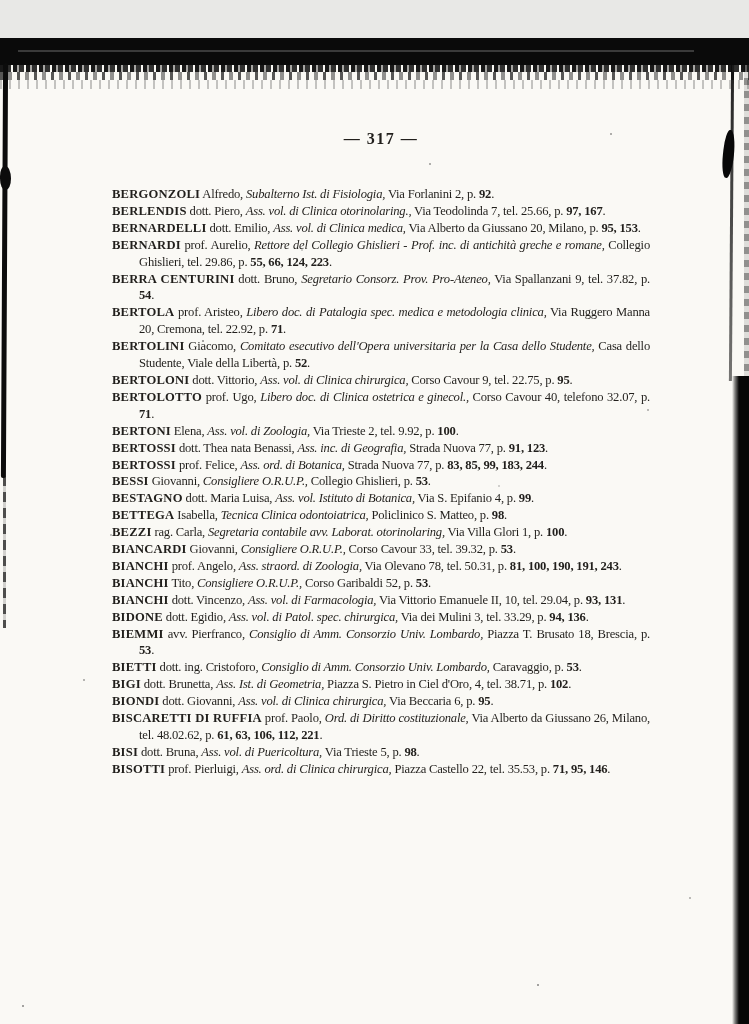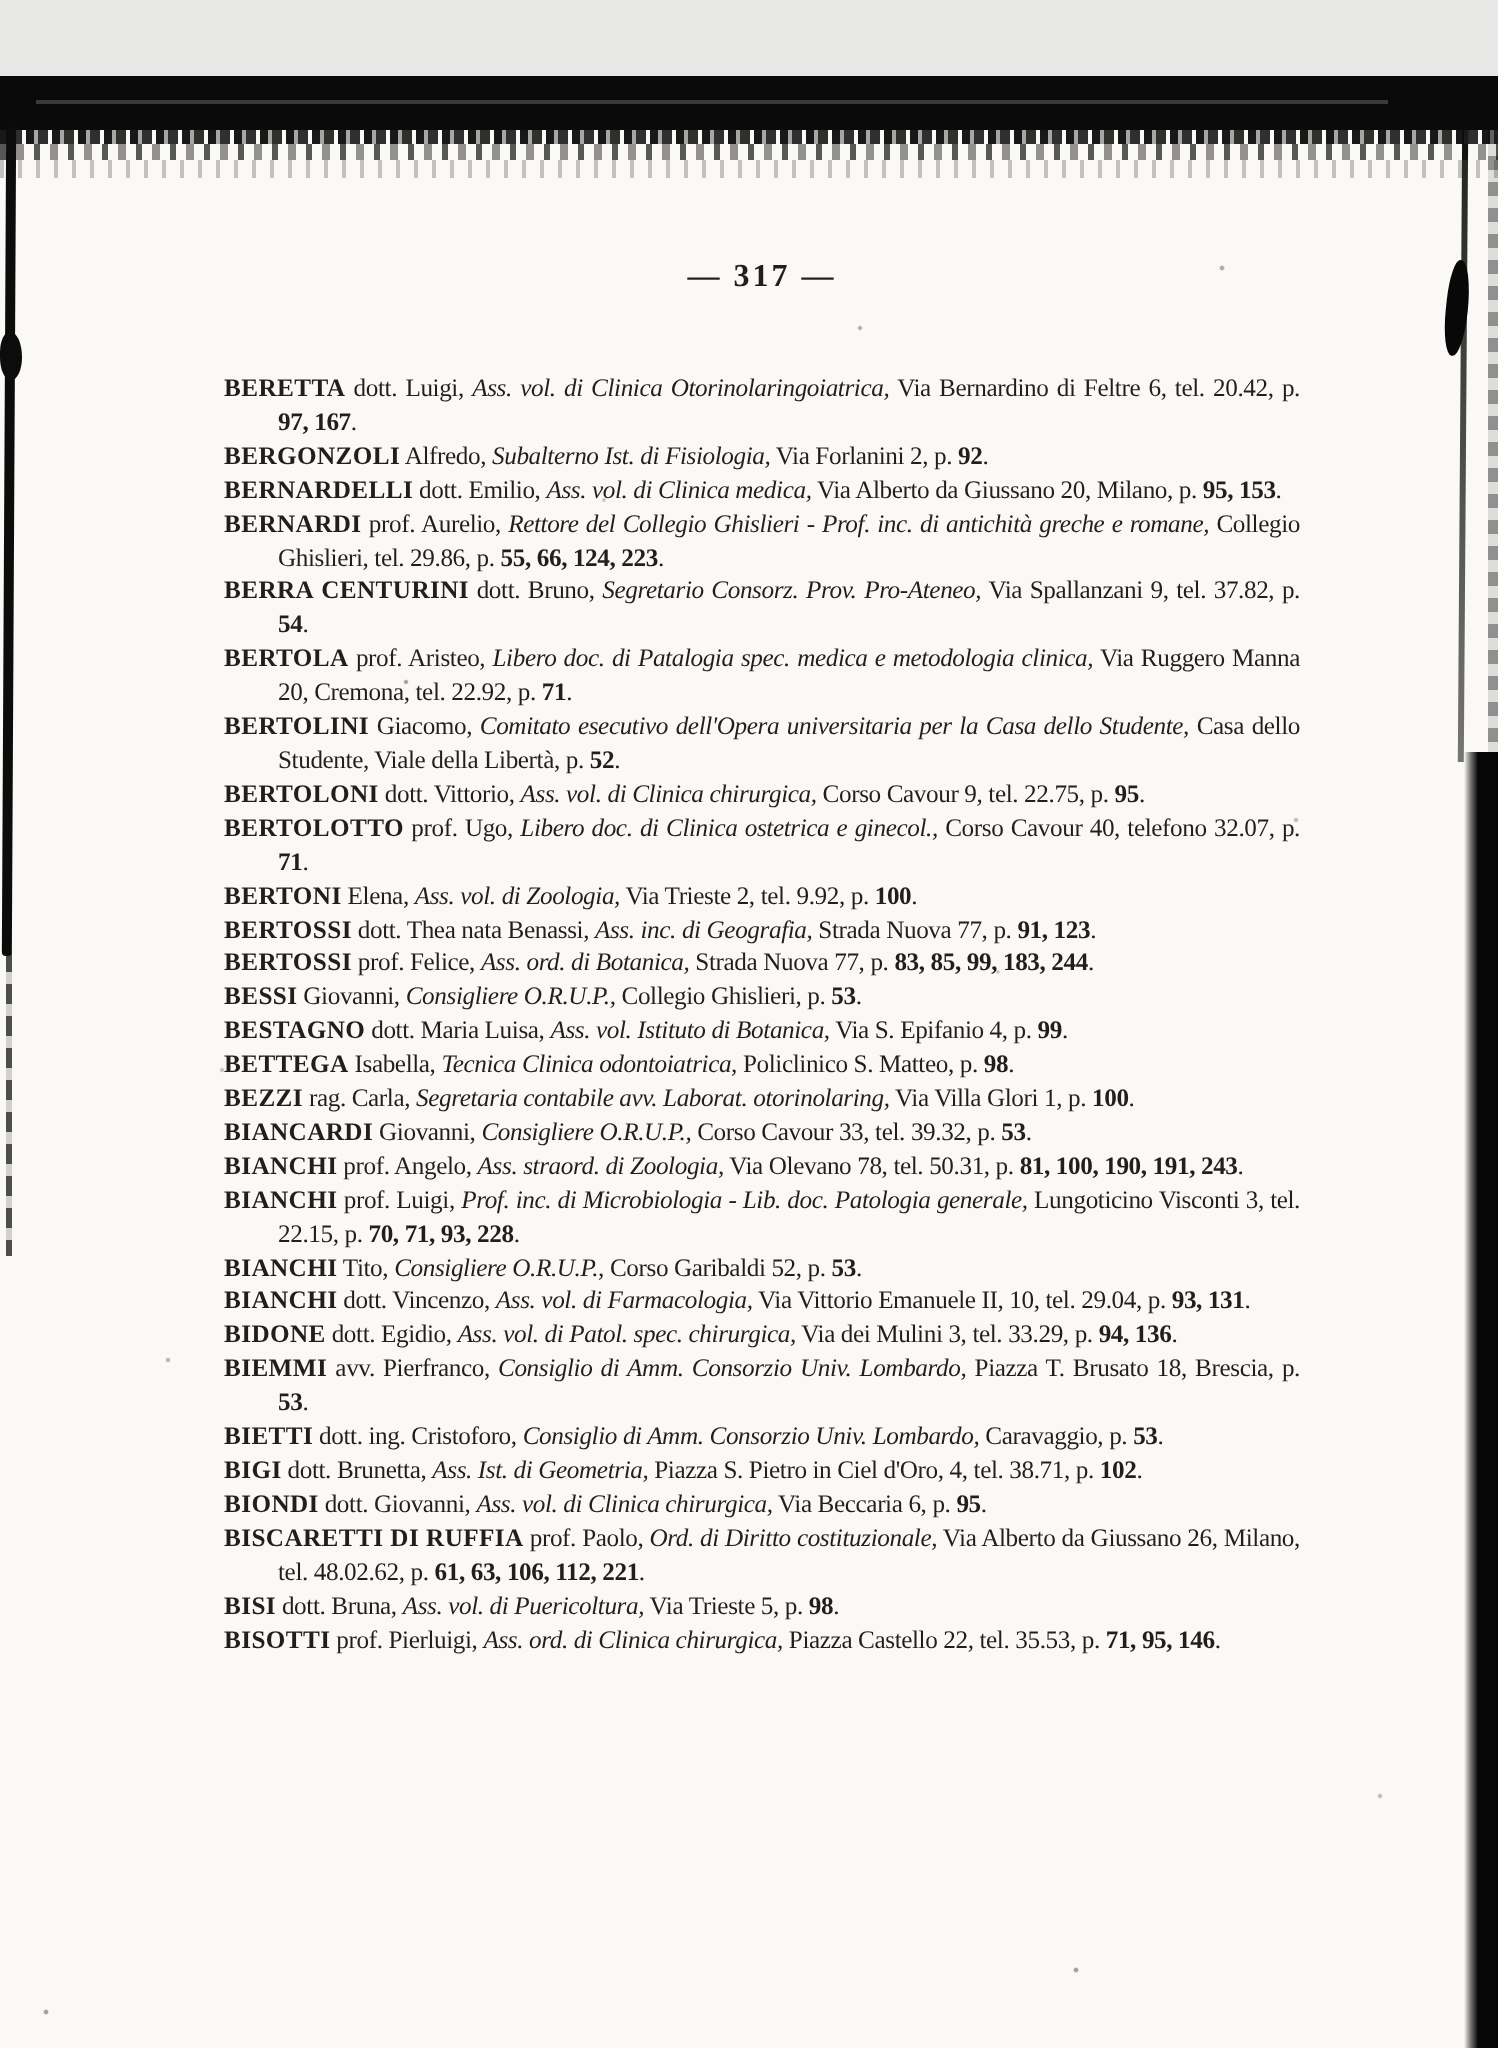--- a/index.html
+++ b/index.html
@@ -78,39 +78,38 @@
   <div class="left-line"></div>
   <div class="left-nub"></div>
   <div class="left-tail"></div>
   <div class="right-crease"></div>
   <div class="right-edge-top"></div>
   <div class="right-blob"></div>
   <div class="right-band"></div>
 
   <div class="page-number">— 317 —</div>
   <div class="content">
-      <p class="entry"><span class="seg-name">BERETTA</span><span class="seg-text"> dott. Luigi, </span><span class="seg-role">Ass. vol. di Clinica Otorinolaringoiatrica,</span><span class="seg-text"> Via Bernardino di Feltre 6, tel. 20.42, p. </span><span class="seg-pages">97, 167</span><span class="seg-text">.</span></p>
       <p class="entry"><span class="seg-name">BERGONZOLI</span><span class="seg-text"> Alfredo, </span><span class="seg-role">Subalterno Ist. di Fisiologia,</span><span class="seg-text"> Via Forlanini 2, p. </span><span class="seg-pages">92</span><span class="seg-text">.</span></p>
+      <p class="entry"><span class="seg-name">BERLENDIS</span><span class="seg-text"> dott. Piero, </span><span class="seg-role">Ass. vol. di Clinica otorinolaring.,</span><span class="seg-text"> Via Teodolinda 7, tel. 25.66, p. </span><span class="seg-pages">97, 167</span><span class="seg-text">.</span></p>
       <p class="entry"><span class="seg-name">BERNARDELLI</span><span class="seg-text"> dott. Emilio, </span><span class="seg-role">Ass. vol. di Clinica medica,</span><span class="seg-text"> Via Alberto da Giussano 20, Milano, p. </span><span class="seg-pages">95, 153</span><span class="seg-text">.</span></p>
       <p class="entry"><span class="seg-name">BERNARDI</span><span class="seg-text"> prof. Aurelio, </span><span class="seg-role">Rettore del Collegio Ghislieri - Prof. inc. di antichità greche e romane,</span><span class="seg-text"> Collegio Ghislieri, tel. 29.86, p. </span><span class="seg-pages">55, 66, 124, 223</span><span class="seg-text">.</span></p>
       <p class="entry"><span class="seg-name">BERRA CENTURINI</span><span class="seg-text"> dott. Bruno, </span><span class="seg-role">Segretario Consorz. Prov. Pro-Ateneo,</span><span class="seg-text"> Via Spallanzani 9, tel. 37.82, p. </span><span class="seg-pages">54</span><span class="seg-text">.</span></p>
       <p class="entry"><span class="seg-name">BERTOLA</span><span class="seg-text"> prof. Aristeo, </span><span class="seg-role">Libero doc. di Patalogia spec. medica e metodologia clinica,</span><span class="seg-text"> Via Ruggero Manna 20, Cremona, tel. 22.92, p. </span><span class="seg-pages">71</span><span class="seg-text">.</span></p>
       <p class="entry"><span class="seg-name">BERTOLINI</span><span class="seg-text"> Giacomo, </span><span class="seg-role">Comitato esecutivo dell'Opera universitaria per la Casa dello Studente,</span><span class="seg-text"> Casa dello Studente, Viale della Libertà, p. </span><span class="seg-pages">52</span><span class="seg-text">.</span></p>
       <p class="entry"><span class="seg-name">BERTOLONI</span><span class="seg-text"> dott. Vittorio, </span><span class="seg-role">Ass. vol. di Clinica chirurgica,</span><span class="seg-text"> Corso Cavour 9, tel. 22.75, p. </span><span class="seg-pages">95</span><span class="seg-text">.</span></p>
       <p class="entry"><span class="seg-name">BERTOLOTTO</span><span class="seg-text"> prof. Ugo, </span><span class="seg-role">Libero doc. di Clinica ostetrica e ginecol.,</span><span class="seg-text"> Corso Cavour 40, telefono 32.07, p. </span><span class="seg-pages">71</span><span class="seg-text">.</span></p>
       <p class="entry"><span class="seg-name">BERTONI</span><span class="seg-text"> Elena, </span><span class="seg-role">Ass. vol. di Zoologia,</span><span class="seg-text"> Via Trieste 2, tel. 9.92, p. </span><span class="seg-pages">100</span><span class="seg-text">.</span></p>
       <p class="entry"><span class="seg-name">BERTOSSI</span><span class="seg-text"> dott. Thea nata Benassi, </span><span class="seg-role">Ass. inc. di Geografia,</span><span class="seg-text"> Strada Nuova 77, p. </span><span class="seg-pages">91, 123</span><span class="seg-text">.</span></p>
       <p class="entry"><span class="seg-name">BERTOSSI</span><span class="seg-text"> prof. Felice, </span><span class="seg-role">Ass. ord. di Botanica,</span><span class="seg-text"> Strada Nuova 77, p. </span><span class="seg-pages">83, 85, 99, 183, 244</span><span class="seg-text">.</span></p>
       <p class="entry"><span class="seg-name">BESSI</span><span class="seg-text"> Giovanni, </span><span class="seg-role">Consigliere O.R.U.P.,</span><span class="seg-text"> Collegio Ghislieri, p. </span><span class="seg-pages">53</span><span class="seg-text">.</span></p>
       <p class="entry"><span class="seg-name">BESTAGNO</span><span class="seg-text"> dott. Maria Luisa, </span><span class="seg-role">Ass. vol. Istituto di Botanica,</span><span class="seg-text"> Via S. Epifanio 4, p. </span><span class="seg-pages">99</span><span class="seg-text">.</span></p>
       <p class="entry"><span class="seg-name">BETTEGA</span><span class="seg-text"> Isabella, </span><span class="seg-role">Tecnica Clinica odontoiatrica,</span><span class="seg-text"> Policlinico S. Matteo, p. </span><span class="seg-pages">98</span><span class="seg-text">.</span></p>
       <p class="entry"><span class="seg-name">BEZZI</span><span class="seg-text"> rag. Carla, </span><span class="seg-role">Segretaria contabile avv. Laborat. otorinolaring,</span><span class="seg-text"> Via Villa Glori 1, p. </span><span class="seg-pages">100</span><span class="seg-text">.</span></p>
       <p class="entry"><span class="seg-name">BIANCARDI</span><span class="seg-text"> Giovanni, </span><span class="seg-role">Consigliere O.R.U.P.,</span><span class="seg-text"> Corso Cavour 33, tel. 39.32, p. </span><span class="seg-pages">53</span><span class="seg-text">.</span></p>
       <p class="entry"><span class="seg-name">BIANCHI</span><span class="seg-text"> prof. Angelo, </span><span class="seg-role">Ass. straord. di Zoologia,</span><span class="seg-text"> Via Olevano 78, tel. 50.31, p. </span><span class="seg-pages">81, 100, 190, 191, 243</span><span class="seg-text">.</span></p>
-      <p class="entry"><span class="seg-name">BIANCHI</span><span class="seg-text"> prof. Luigi, </span><span class="seg-role">Prof. inc. di Microbiologia - Lib. doc. Patologia generale,</span><span class="seg-text"> Lungoticino Visconti 3, tel. 22.15, p. </span><span class="seg-pages">70, 71, 93, 228</span><span class="seg-text">.</span></p>
       <p class="entry"><span class="seg-name">BIANCHI</span><span class="seg-text"> Tito, </span><span class="seg-role">Consigliere O.R.U.P.,</span><span class="seg-text"> Corso Garibaldi 52, p. </span><span class="seg-pages">53</span><span class="seg-text">.</span></p>
       <p class="entry"><span class="seg-name">BIANCHI</span><span class="seg-text"> dott. Vincenzo, </span><span class="seg-role">Ass. vol. di Farmacologia,</span><span class="seg-text"> Via Vittorio Emanuele II, 10, tel. 29.04, p. </span><span class="seg-pages">93, 131</span><span class="seg-text">.</span></p>
       <p class="entry"><span class="seg-name">BIDONE</span><span class="seg-text"> dott. Egidio, </span><span class="seg-role">Ass. vol. di Patol. spec. chirurgica,</span><span class="seg-text"> Via dei Mulini 3, tel. 33.29, p. </span><span class="seg-pages">94, 136</span><span class="seg-text">.</span></p>
       <p class="entry"><span class="seg-name">BIEMMI</span><span class="seg-text"> avv. Pierfranco, </span><span class="seg-role">Consiglio di Amm. Consorzio Univ. Lombardo,</span><span class="seg-text"> Piazza T. Brusato 18, Brescia, p. </span><span class="seg-pages">53</span><span class="seg-text">.</span></p>
       <p class="entry"><span class="seg-name">BIETTI</span><span class="seg-text"> dott. ing. Cristoforo, </span><span class="seg-role">Consiglio di Amm. Consorzio Univ. Lombardo,</span><span class="seg-text"> Caravaggio, p. </span><span class="seg-pages">53</span><span class="seg-text">.</span></p>
       <p class="entry"><span class="seg-name">BIGI</span><span class="seg-text"> dott. Brunetta, </span><span class="seg-role">Ass. Ist. di Geometria,</span><span class="seg-text"> Piazza S. Pietro in Ciel d'Oro, 4, tel. 38.71, p. </span><span class="seg-pages">102</span><span class="seg-text">.</span></p>
       <p class="entry"><span class="seg-name">BIONDI</span><span class="seg-text"> dott. Giovanni, </span><span class="seg-role">Ass. vol. di Clinica chirurgica,</span><span class="seg-text"> Via Beccaria 6, p. </span><span class="seg-pages">95</span><span class="seg-text">.</span></p>
       <p class="entry"><span class="seg-name">BISCARETTI DI RUFFIA</span><span class="seg-text"> prof. Paolo, </span><span class="seg-role">Ord. di Diritto costituzionale,</span><span class="seg-text"> Via Alberto da Giussano 26, Milano, tel. 48.02.62, p. </span><span class="seg-pages">61, 63, 106, 112, 221</span><span class="seg-text">.</span></p>
       <p class="entry"><span class="seg-name">BISI</span><span class="seg-text"> dott. Bruna, </span><span class="seg-role">Ass. vol. di Puericoltura,</span><span class="seg-text"> Via Trieste 5, p. </span><span class="seg-pages">98</span><span class="seg-text">.</span></p>
       <p class="entry"><span class="seg-name">BISOTTI</span><span class="seg-text"> prof. Pierluigi, </span><span class="seg-role">Ass. ord. di Clinica chirurgica,</span><span class="seg-text"> Piazza Castello 22, tel. 35.53, p. </span><span class="seg-pages">71, 95, 146</span><span class="seg-text">.</span></p>

